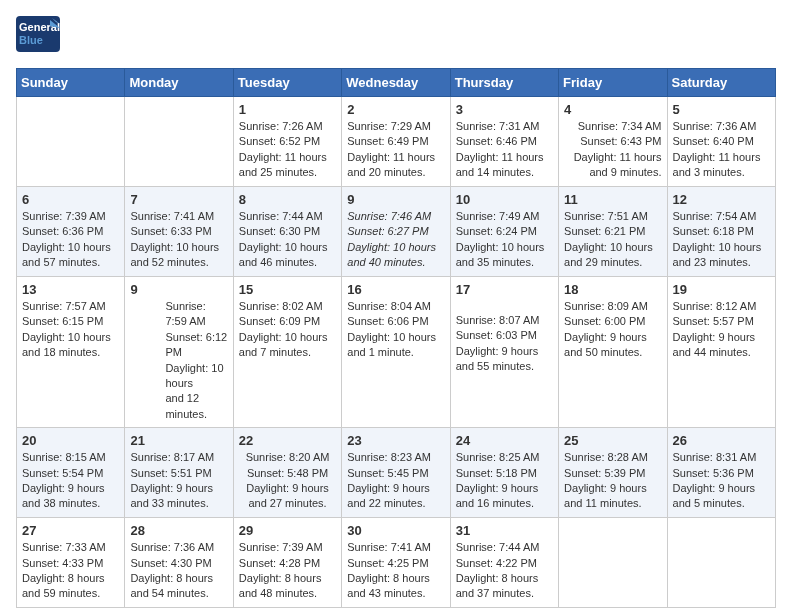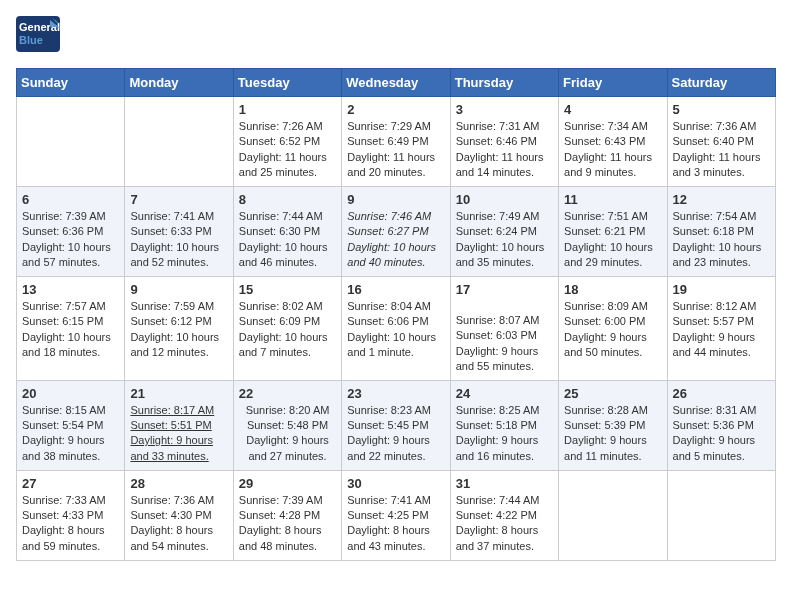--- a/index.html
+++ b/index.html
@@ -144,21 +144,21 @@
         </td>
         <td>
           <span class="day-number">3</span>
           <div class="day-info" style="white-space: pre-line;">Sunrise: 7:31 AM
 Sunset: 6:46 PM
 Daylight: 11 hours
 and 14 minutes.</div>
         </td>
         <td>
           <span class="day-number">4</span>
-          <div class="day-info" style="white-space: pre-line;">Sunrise: 7:34 AM
+          <div class="day-info" style="white-space: pre-line; text-align: right;">Sunrise: 7:34 AM
 Sunset: 6:43 PM
 Daylight: 11 hours
 and 9 minutes.</div>
         </td>
         <td>
           <span class="day-number">5</span>
           <div class="day-info" style="white-space: pre-line;">Sunrise: 7:36 AM
 Sunset: 6:40 PM
 Daylight: 11 hours
 and 3 minutes.</div>
@@ -218,21 +218,21 @@
       <tr>
         <td>
           <span class="day-number">13</span>
           <div class="day-info" style="white-space: pre-line;">Sunrise: 7:57 AM
 Sunset: 6:15 PM
 Daylight: 10 hours
 and 18 minutes.</div>
         </td>
         <td>
           <span class="day-number">9</span>
-          <div class="day-info" style="white-space: pre-line;">Sunrise: 7:59 AM
+          <div class="day-info" style="white-space: pre-line; margin-left: 35px;">Sunrise: 7:59 AM
 Sunset: 6:12 PM
 Daylight: 10 hours
 and 12 minutes.</div>
         </td>
         <td>
           <span class="day-number">15</span>
           <div class="day-info" style="white-space: pre-line;">Sunrise: 8:02 AM
 Sunset: 6:09 PM
 Daylight: 10 hours
 and 7 minutes.</div>
@@ -269,21 +269,21 @@
       <tr>
         <td>
           <span class="day-number">20</span>
           <div class="day-info" style="white-space: pre-line;">Sunrise: 8:15 AM
 Sunset: 5:54 PM
 Daylight: 9 hours
 and 38 minutes.</div>
         </td>
         <td>
           <span class="day-number">21</span>
-          <div class="day-info" style="white-space: pre-line; text-decoration: underline;">Sunrise: 8:17 AM
+          <div class="day-info" style="white-space: pre-line;">Sunrise: 8:17 AM
 Sunset: 5:51 PM
 Daylight: 9 hours
 and 33 minutes.</div>
         </td>
         <td>
           <span class="day-number">22</span>
           <div class="day-info" style="white-space: pre-line; text-align: center;">Sunrise: 8:20 AM
 Sunset: 5:48 PM
 Daylight: 9 hours
 and 27 minutes.</div>

